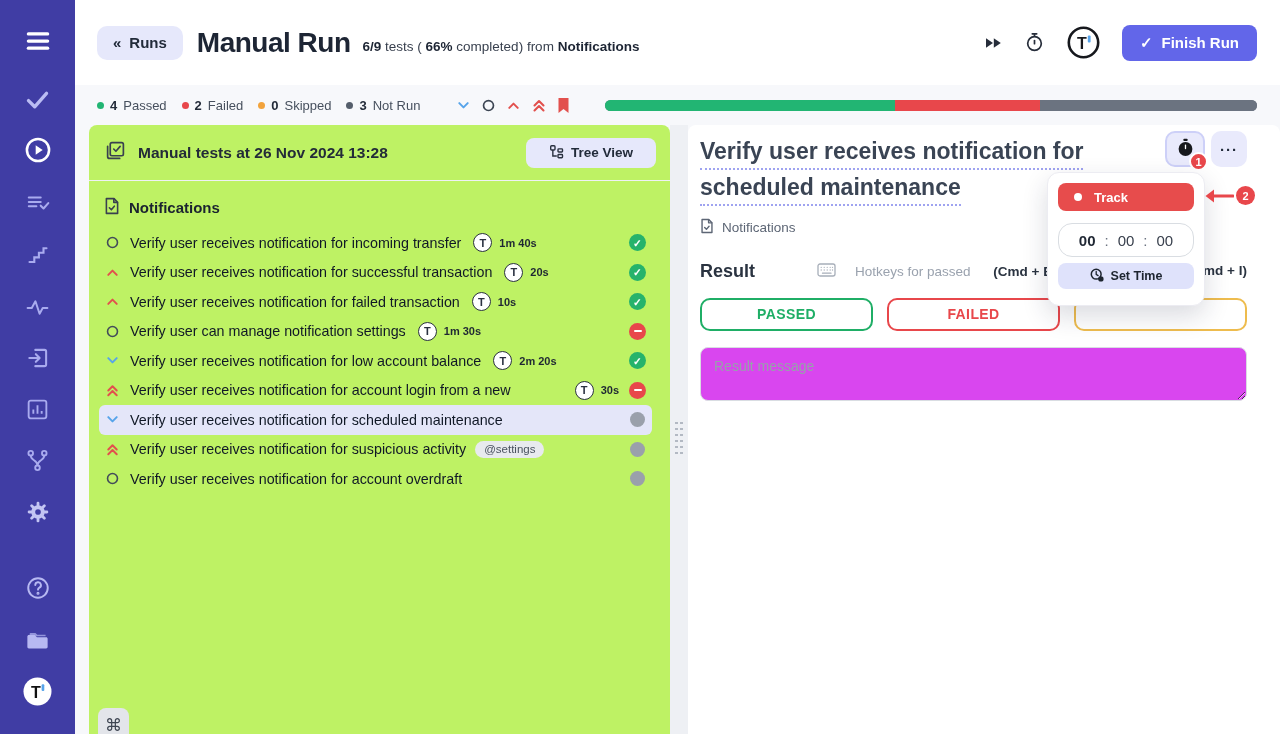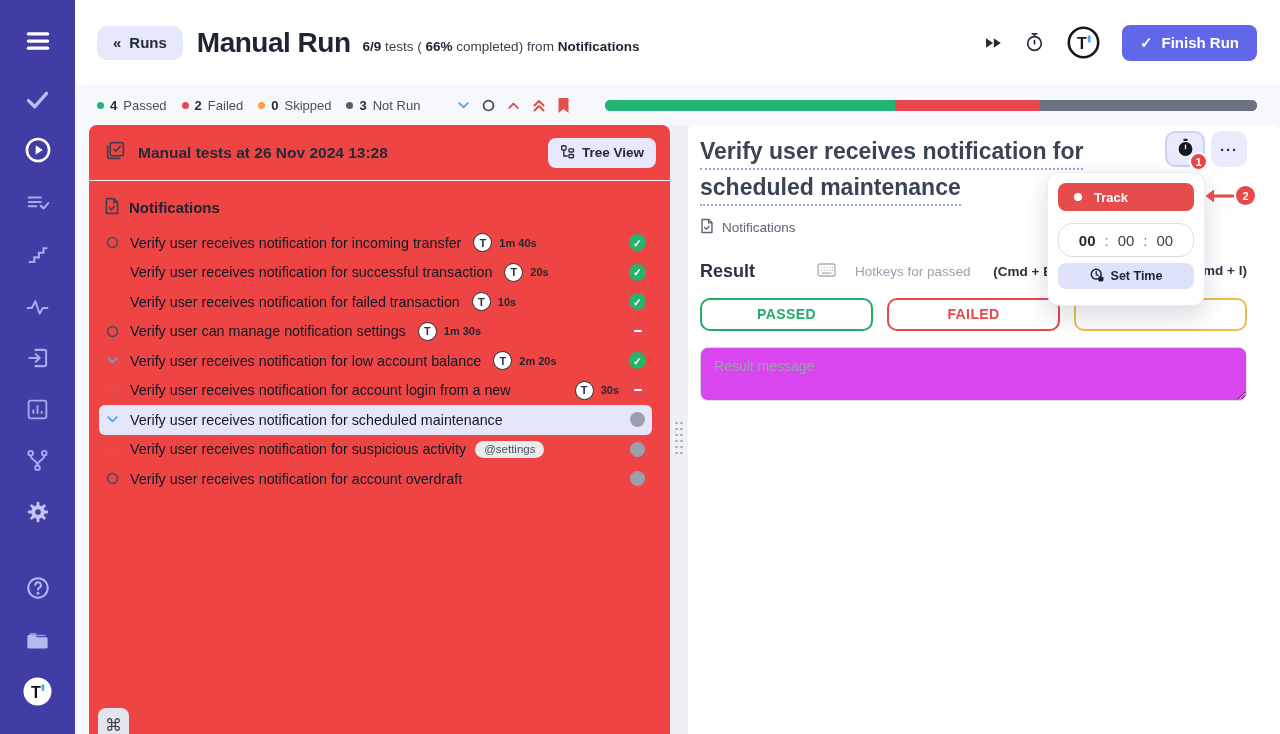--- a/index.html
+++ b/index.html
@@ -25,29 +25,29 @@
   .counts { display:flex; align-items:center; gap:15px; margin-left:22px; font-size:13px; color:#47505e; }
   .count-item { display:flex; align-items:center; gap:6px; }
   .count-item .dot { width:7px; height:7px; border-radius:50%; display:inline-block; }
   .count-item b { color:#242c3a; }
   .filter-icons { display:flex; align-items:center; gap:10px; margin-left:36px; }
   .filter-icons > span { display:flex; cursor:pointer; }
   .progressbar { position:absolute; left:530px; top:15px; right:23px; height:11px; border-radius:6px; overflow:hidden; display:flex; background:#6b7380; }
   .progressbar .seg { height:100%; }
 
   
-  .list-panel { position:absolute; left:89px; top:125px; width:581px; bottom:0; background:#ef4444; border-radius:8px 8px 0 0; overflow:hidden; }
+  .list-panel { position:absolute; left:89px; top:125px; width:581px; bottom:0; background:#bef264; border-radius:8px 8px 0 0; overflow:hidden; }
   .divider { position:absolute; left:670px; top:125px; width:18px; bottom:0; background:#eef0f4; cursor:col-resize; }
   .divider .grip { position:absolute; left:4px; top:295px; width:10px; height:36px; background-image:radial-gradient(#b3b9c3 1.1px, transparent 1.2px); background-size:5px 6px; }
   .detail-panel { position:absolute; left:688px; top:125px; right:0; bottom:0; background:#fff; border-radius:8px 8px 0 0; padding:8px 33px 0 12px; }
 
   
   .lp-header { display:flex; align-items:center; height:56px; padding:0 14px 0 16px; border-bottom:1px solid #eef1f5; }
   .lp-header .hdr-title { margin-left:12px; font-size:15.5px; font-weight:700; color:#232b38; }
-  .tree-btn { margin-left:auto; height:30px; padding:0 12px; background:#e6e8fb; border:none; border-radius:8px; display:flex; align-items:center; gap:7px; font-size:13.5px; font-weight:700; color:#222b3a; cursor:pointer; font-family:inherit; }
+  .tree-btn { margin-left:auto; height:30px; padding:0 23px; background:#e6e8fb; border:none; border-radius:8px; display:flex; align-items:center; gap:7px; font-size:13.5px; font-weight:700; color:#222b3a; cursor:pointer; font-family:inherit; }
   .group-row { display:flex; align-items:center; gap:9px; padding:16px 0 8px 15px; font-size:15px; font-weight:700; color:#1b2330; }
   .trows { margin-top:2px; }
   .trow { display:flex; align-items:center; height:29.5px; margin:0 18px 0 10px; padding:0 6px 0 5px; border-radius:6px; cursor:pointer; }
   .trow.sel { background:#e4e6f9; }
   .prio { width:16px; display:flex; justify-content:center; }
   .ttitle { margin-left:10px; font-size:14.3px; color:#101826; white-space:nowrap; }
   .meta { display:flex; align-items:center; gap:7px; margin-left:12px; }
   .tlogo { width:19px; height:19px; border-radius:50%; border:1.6px solid #2a3140; color:#2a3140; font-size:11px; font-weight:800; display:flex; align-items:center; justify-content:center; background:#fff; }
   .dur { font-size:11px; font-weight:700; color:#1f2733; }
   .tag { margin-left:9px; background:#e8eaee; color:#4a5260; font-size:11.5px; padding:2.5px 9px; border-radius:10px; }

